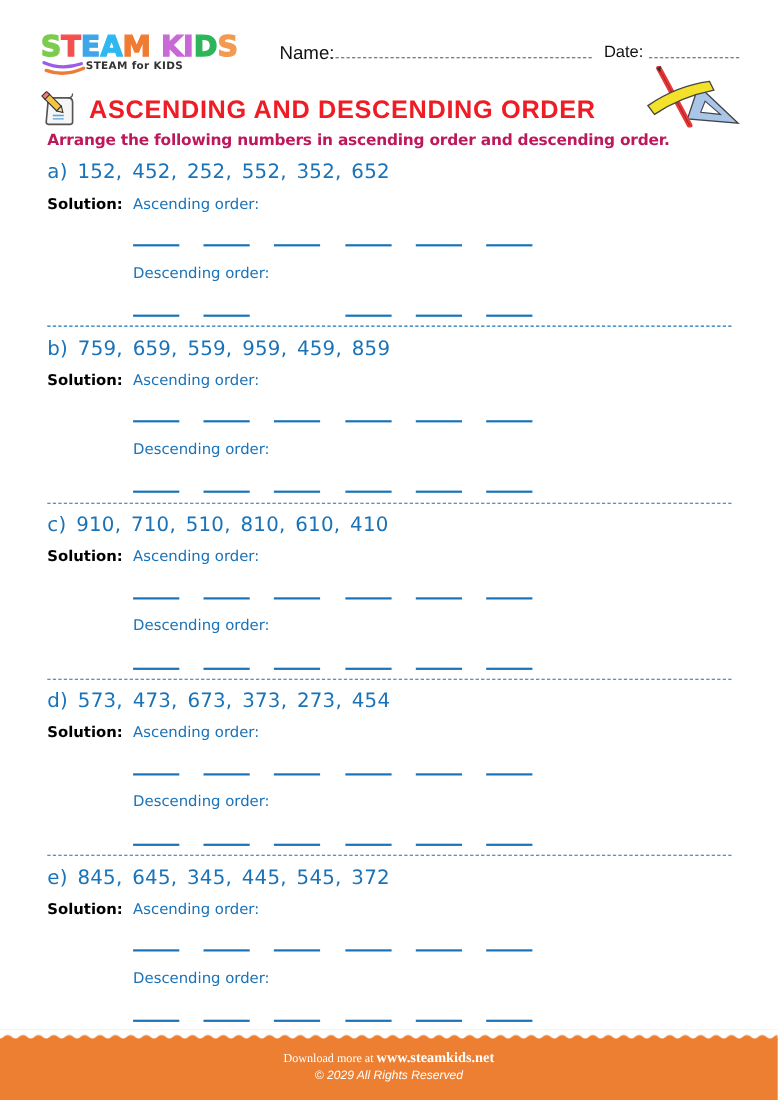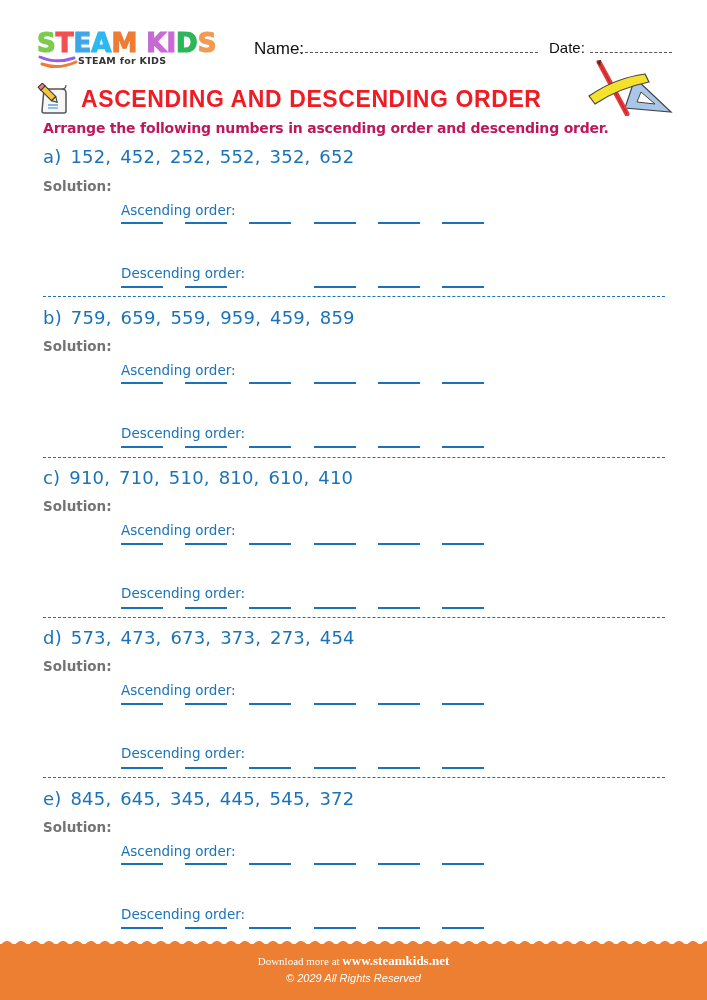--- a/index.html
+++ b/index.html
@@ -39,26 +39,26 @@
       left: 43px; top: 120px; font-size: 15.5px; font-weight: bold; color: #be185d;
       white-space: nowrap; font-family: "DejaVu Sans", sans-serif; font-size: 14px;
       letter-spacing: -0.2px;
     }
     
     .problem-q {
       left: 43px; font-size: 18px; color: #1a73b8; white-space: nowrap;
       font-family: "DejaVu Sans", sans-serif; letter-spacing: 0.2px; word-spacing: 3px;
     }
     .solution-label {
-      left: 43px; font-size: 14.5px; font-weight: bold; color: #737373; white-space: nowrap;
+      left: 43px; font-size: 14.5px; font-weight: bold; color: #000000; white-space: nowrap;
       font-family: "DejaVu Sans", sans-serif; font-size: 13.5px;
     }
     .order-label {
       left: 121px; font-size: 14px; color: #1a73b8; white-space: nowrap;
-      font-family: "DejaVu Sans", sans-serif; font-size: 13.5px; margin-top: 24px;
+      font-family: "DejaVu Sans", sans-serif; font-size: 13.5px;
     }
     .blank {
       height: 0; width: 42px; border-bottom: 2px solid #1a73b8;
     }
     .divider {
       left: 43px; width: 622px; height: 0; border-bottom: 1.5px dashed #1a73b8;
     }
     
     .footer {
       left: 0; top: 944px; width: 707px; height: 56px; background: #ec7f31;

